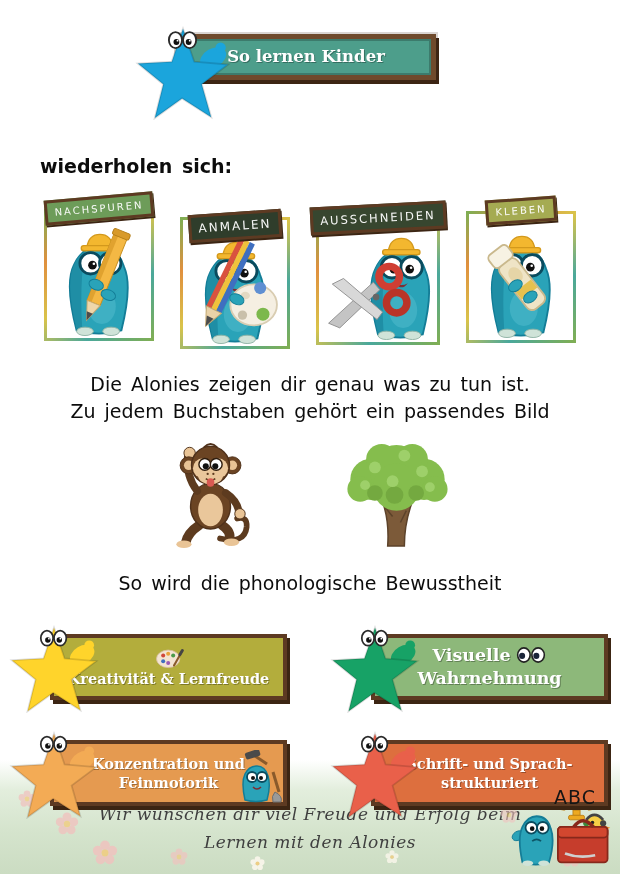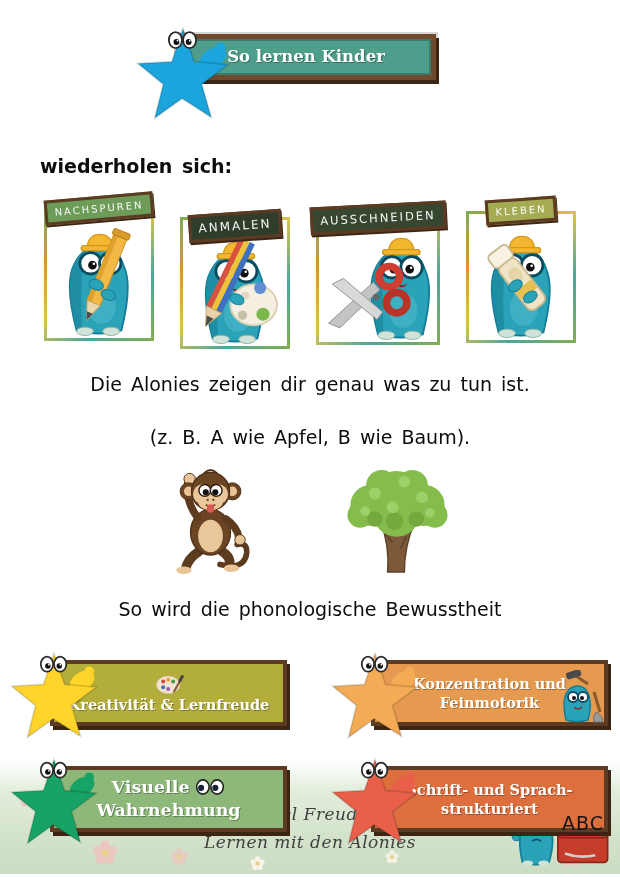--- a/index.html
+++ b/index.html
@@ -52,21 +52,21 @@
   .badge-board{position:absolute;left:38px;right:0;top:2px;bottom:2px;
     background:var(--board,#b3ad3c);border:4px solid #5d3a22;box-shadow:3px 4px 0 #3c2513;
     display:flex;flex-direction:column;align-items:center;justify-content:center;gap:1px;}
   .badge-star{position:absolute;left:-8px;top:-7px;width:100px;height:88px;fill:var(--star,#ffd42b);z-index:2;}
   .badge-label{font-family:"DejaVu Serif",serif;font-weight:700;color:#fff;font-size:14.5px;
     line-height:1.25;text-shadow:1px 1px 0 rgba(0,0,0,.3);text-align:center;white-space:nowrap;}
   .badge-label.big{font-size:17.5px;}
   .palette-ic{width:30px;height:22px;}
   .eyes-ic{width:32px;height:16px;vertical-align:-2px;margin-left:4px;}
   .mini-monster{position:absolute;right:4px;bottom:4px;width:46px;height:54px;z-index:2;}
-  .abc{position:absolute;right:4px;bottom:0px;z-index:3;color:#151515;
+  .abc{position:absolute;right:12px;bottom:0px;z-index:3;color:#151515;
     font-family:"DejaVu Sans",sans-serif;font-size:19px;letter-spacing:1px;}
 
   
   .footer{position:absolute;left:0;right:0;bottom:0;height:114px;z-index:1;
     background:linear-gradient(180deg,rgba(231,240,227,0) 0%,#e3eedd 26%,#d5e4cd 62%,#cbdcc2 100%);}
   .footer-text{margin:0;padding-top:40px;text-align:center;
     font-family:"DejaVu Serif",serif;font-style:italic;font-size:17px;letter-spacing:.5px;
     color:#3f3f3f;line-height:1.65;}
   .footer-illo{position:absolute;right:8px;bottom:8px;width:102px;height:80px;}
   .flower{position:absolute;}
@@ -202,22 +202,21 @@
           <ellipse cx="53" cy="48" rx="7" ry="9" fill="#e2cf9a" opacity="0.7"></ellipse>
         </g>
         <ellipse cx="44" cy="62" rx="8" ry="5.5" fill="#2aa3b8" stroke="#137d97" transform="rotate(-35 44 62)"></ellipse>
         <ellipse cx="60" cy="74" rx="8" ry="5.5" fill="#2aa3b8" stroke="#137d97" transform="rotate(-35 60 74)"></ellipse>
       </svg>
     </div>
   </section>
 
   <p class="center-text">
     <span>Die Alonies zeigen dir genau was zu tun ist.</span><br>
-    <br>
-    <span>(z. B. A wie Apfel, B wie Baum).</span>
+    <span>Zu jedem Buchstaben gehört ein passendes Bild</span><br>
   </p>
 
   <section class="illos">
     <svg class="illo-monkey" viewBox="0 0 105 120">
       <path d="M62,110 Q88,116 90,98 Q91,86 80,89" fill="none" stroke="#5d3b1f" stroke-width="6" stroke-linecap="round"></path>
       <path d="M40,96 Q28,104 26,114" fill="none" stroke="#5d3b1f" stroke-width="10" stroke-linecap="round"></path>
       <ellipse cx="24" cy="116" rx="8" ry="4" fill="#e9c496"></ellipse>
       <path d="M64,96 Q74,102 72,112" fill="none" stroke="#5d3b1f" stroke-width="10" stroke-linecap="round"></path>
       <ellipse cx="74" cy="114" rx="8" ry="4" fill="#e9c496"></ellipse>
       <ellipse cx="52" cy="76" rx="21" ry="24" fill="#6b4423" stroke="#4f311a" stroke-width="1.5"></ellipse>
@@ -287,54 +286,54 @@
           <path d="M24,22 L33,6" stroke="#8a5a2b" stroke-width="2.5" stroke-linecap="round"></path>
           <path d="M31,9 L34,4" stroke="#444" stroke-width="3.5" stroke-linecap="round"></path>
         </svg>
         <div class="badge-label">Kreativität &amp; Lernfreude</div>
       </div>
       <svg class="badge-star">
           <use href="#star"></use>
         </svg>
     </div>
 
+    <div class="badge" style="--board: #8db87a; --star: #17a266;">
+      <div class="badge-board">
+        <div class="badge-label big">
+          <span>Visuelle</span><svg class="eyes-ic" viewBox="0 0 34 18">
+            <ellipse cx="9" cy="9" rx="7" ry="8" fill="#fff" stroke="#222" stroke-width="1.8"></ellipse>
+            <ellipse cx="25" cy="9" rx="7" ry="8" fill="#fff" stroke="#222" stroke-width="1.8"></ellipse>
+            <circle cx="7" cy="10" r="3.4" fill="#1a2438"></circle>
+            <circle cx="23" cy="10" r="3.4" fill="#1a2438"></circle>
+          </svg>
+        </div>
+        <div class="badge-label big">Wahrnehmung</div>
+      </div>
+      <svg class="badge-star">
+          <use href="#star"></use>
+        </svg>
+    </div>
+
     <div class="badge" style="--board: #e59a50; --star: #f3ab55;">
       <div class="badge-board">
         <div class="badge-label">Konzentration und</div>
         <div class="badge-label">Feinmotorik</div>
       </div>
       <svg class="mini-monster" viewBox="0 0 46 54">
         <path d="M18,6 L30,14" stroke="#8a5a2b" stroke-width="3"></path>
         <rect x="8" y="1" width="15" height="7" rx="2" fill="#4a4a4a" transform="rotate(-18 15 4)"></rect>
         <path d="M36,22 L42,42" stroke="#8a5a2b" stroke-width="3"></path>
         <path d="M38,42 Q46,46 44,52 L36,52 Q34,46 38,42 Z" fill="#9a9a9a" stroke="#6f6f6f"></path>
         <path d="M8,50 Q4,32 8,24 Q12,16 20,16 Q28,16 31,26 Q34,36 30,50 Q19,53 8,50 Z" fill="#2aa3b8" stroke="#137d97" stroke-width="1.5"></path>
         <circle cx="15" cy="27" r="5" fill="#fff" stroke="#0a4b5e" stroke-width="1.8"></circle>
         <circle cx="25" cy="27" r="5" fill="#fff" stroke="#0a4b5e" stroke-width="1.8"></circle>
         <circle cx="16" cy="28" r="2" fill="#111"></circle>
         <circle cx="24" cy="28" r="2" fill="#111"></circle>
         <path d="M16,37 Q20,41 24,37" fill="none" stroke="#7d2f35" stroke-width="1.5"></path>
       </svg>
-      <svg class="badge-star">
-          <use href="#star"></use>
-        </svg>
-    </div>
-
-    <div class="badge" style="--board: #8db87a; --star: #17a266;">
-      <div class="badge-board">
-        <div class="badge-label big">
-          <span>Visuelle</span><svg class="eyes-ic" viewBox="0 0 34 18">
-            <ellipse cx="9" cy="9" rx="7" ry="8" fill="#fff" stroke="#222" stroke-width="1.8"></ellipse>
-            <ellipse cx="25" cy="9" rx="7" ry="8" fill="#fff" stroke="#222" stroke-width="1.8"></ellipse>
-            <circle cx="7" cy="10" r="3.4" fill="#1a2438"></circle>
-            <circle cx="23" cy="10" r="3.4" fill="#1a2438"></circle>
-          </svg>
-        </div>
-        <div class="badge-label big">Wahrnehmung</div>
-      </div>
       <svg class="badge-star">
           <use href="#star"></use>
         </svg>
     </div>
 
     <div class="badge" style="--board: #dd6f3e; --star: #e9604a;">
       <div class="badge-board">
         <div class="badge-label">Schrift- und Sprach-</div>
         <div class="badge-label">strukturiert</div>
       </div>

